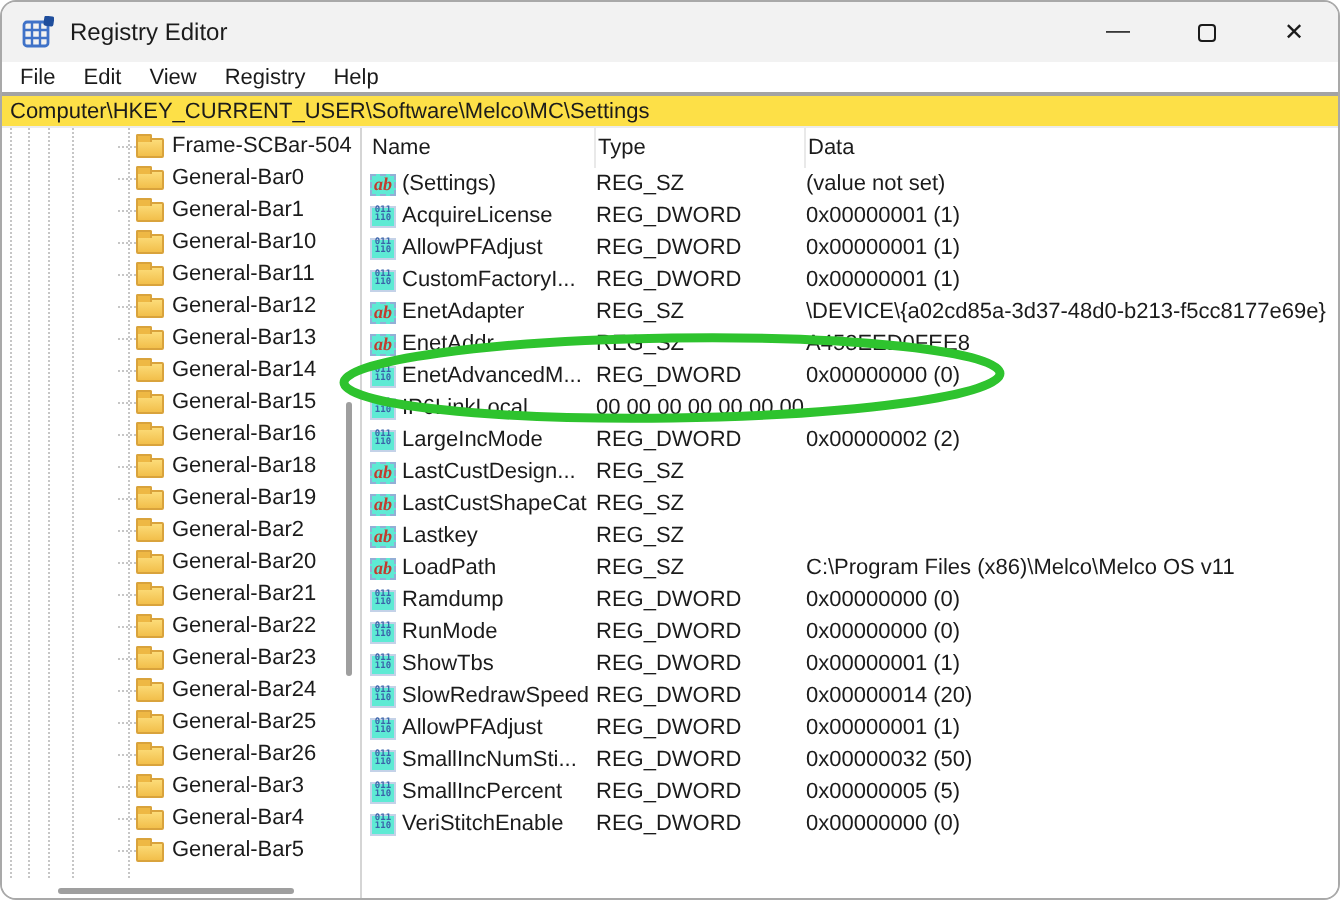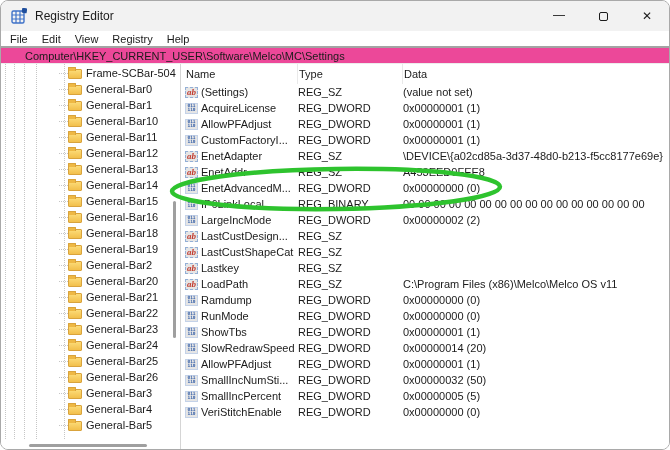--- a/index.html
+++ b/index.html
@@ -18,22 +18,22 @@
   .min-glyph{font-size:12px;line-height:1;transform:translateY(-1px);}
   .max-box{width:9px;height:9px;border:1px solid #1b1b1b;border-radius:2px;}
   .close-glyph{font-size:12px;line-height:1;}
 
   
   .menubar{height:17px;background:#ffffff;display:flex;align-items:center;
     padding-left:2px;border-bottom:2px solid #a3a3a3;}
   .menu-item{font-size:11px;padding:0 7px;cursor:default;}
 
   
-  .addressbar{height:16px;background:#ec4899;display:flex;align-items:center;
-    padding-left:24px;border-bottom:1px solid #ececec;}
+  .addressbar{height:16px;background:#fde047;display:flex;align-items:center;
+    padding-left:4px;border-bottom:1px solid #ececec;}
   .address-text{font-size:11px;white-space:nowrap;}
 
   
   .body-panes{display:flex;height:387px;}
   .tree-pane{position:relative;width:180px;flex:0 0 auto;border-right:1px solid #d5d5d5;
     overflow:hidden;background:#fff;}
   .guide{position:absolute;top:0;bottom:12px;width:0;border-left:1px dotted #c6c6c6;}
   .tree-rows{position:absolute;top:1px;left:0;right:0;}
   .tree-row{height:16px;display:flex;align-items:center;padding-left:67px;position:relative;white-space:nowrap;}
   .connector{position:absolute;left:58px;top:8px;width:9px;border-top:1px dotted #c6c6c6;}
@@ -51,21 +51,21 @@
   .list-header{display:grid;grid-template-columns:113px 105px 1fr;height:20px;
     align-items:stretch;padding-left:4px;}
   .hdr-cell{display:flex;align-items:center;font-size:11px;border-right:1px solid #e9e9e9;
     padding-left:1px;}
   .hdr-cell:last-child{border-right:none;text-align:center;}
   .list-rows{}
   .list-row{display:grid;grid-template-columns:113px 105px 1fr;height:16px;
     align-items:center;padding-left:4px;font-size:11px;}
   .cell{white-space:nowrap;overflow:hidden;}
   .name-cell{display:flex;align-items:center;gap:3px;}
-  .val-icon{flex:0 0 auto;width:13px;height:11px;background:#e5e5e5;display:flex;
+  .val-icon{flex:0 0 auto;width:13px;height:11px;background:#5eead4;display:flex;
     flex-direction:column;align-items:center;justify-content:center;}
   .icon-str{border:1px dashed #93afd6;color:#c23b2e;font-family:"Liberation Serif",serif;
     font-style:italic;font-weight:bold;font-size:9px;line-height:9px;}
   .icon-bin{border:1px solid #c4d2e8;color:#3a63a9;font-family:"DejaVu Sans Mono",monospace;
     font-weight:bold;font-size:4.5px;line-height:4.5px;letter-spacing:0;}
 
   
   .highlight-ellipse{position:absolute;left:166px;top:163px;width:340px;height:50px;
     pointer-events:none;transform:rotate(-0.8deg);}
 </style>
@@ -344,21 +344,20 @@
   </div>
 
   <div class="list-row">
     <span class="cell name-cell">
       <span class="val-icon icon-bin">
                 <span>011</span>
                 <span>110</span>
               </span>
       <span class="val-name">IP6LinkLocal</span>
     </span>
-    <span class="cell type-cell">REG_BINARY</span>
     <span class="cell data-cell">00 00 00 00 00 00 00 00 00 00 00 00 00 00 00 00</span>
   </div>
 
   <div class="list-row">
     <span class="cell name-cell">
       <span class="val-icon icon-bin">
                 <span>011</span>
                 <span>110</span>
               </span>
       <span class="val-name">LargeIncMode</span>

